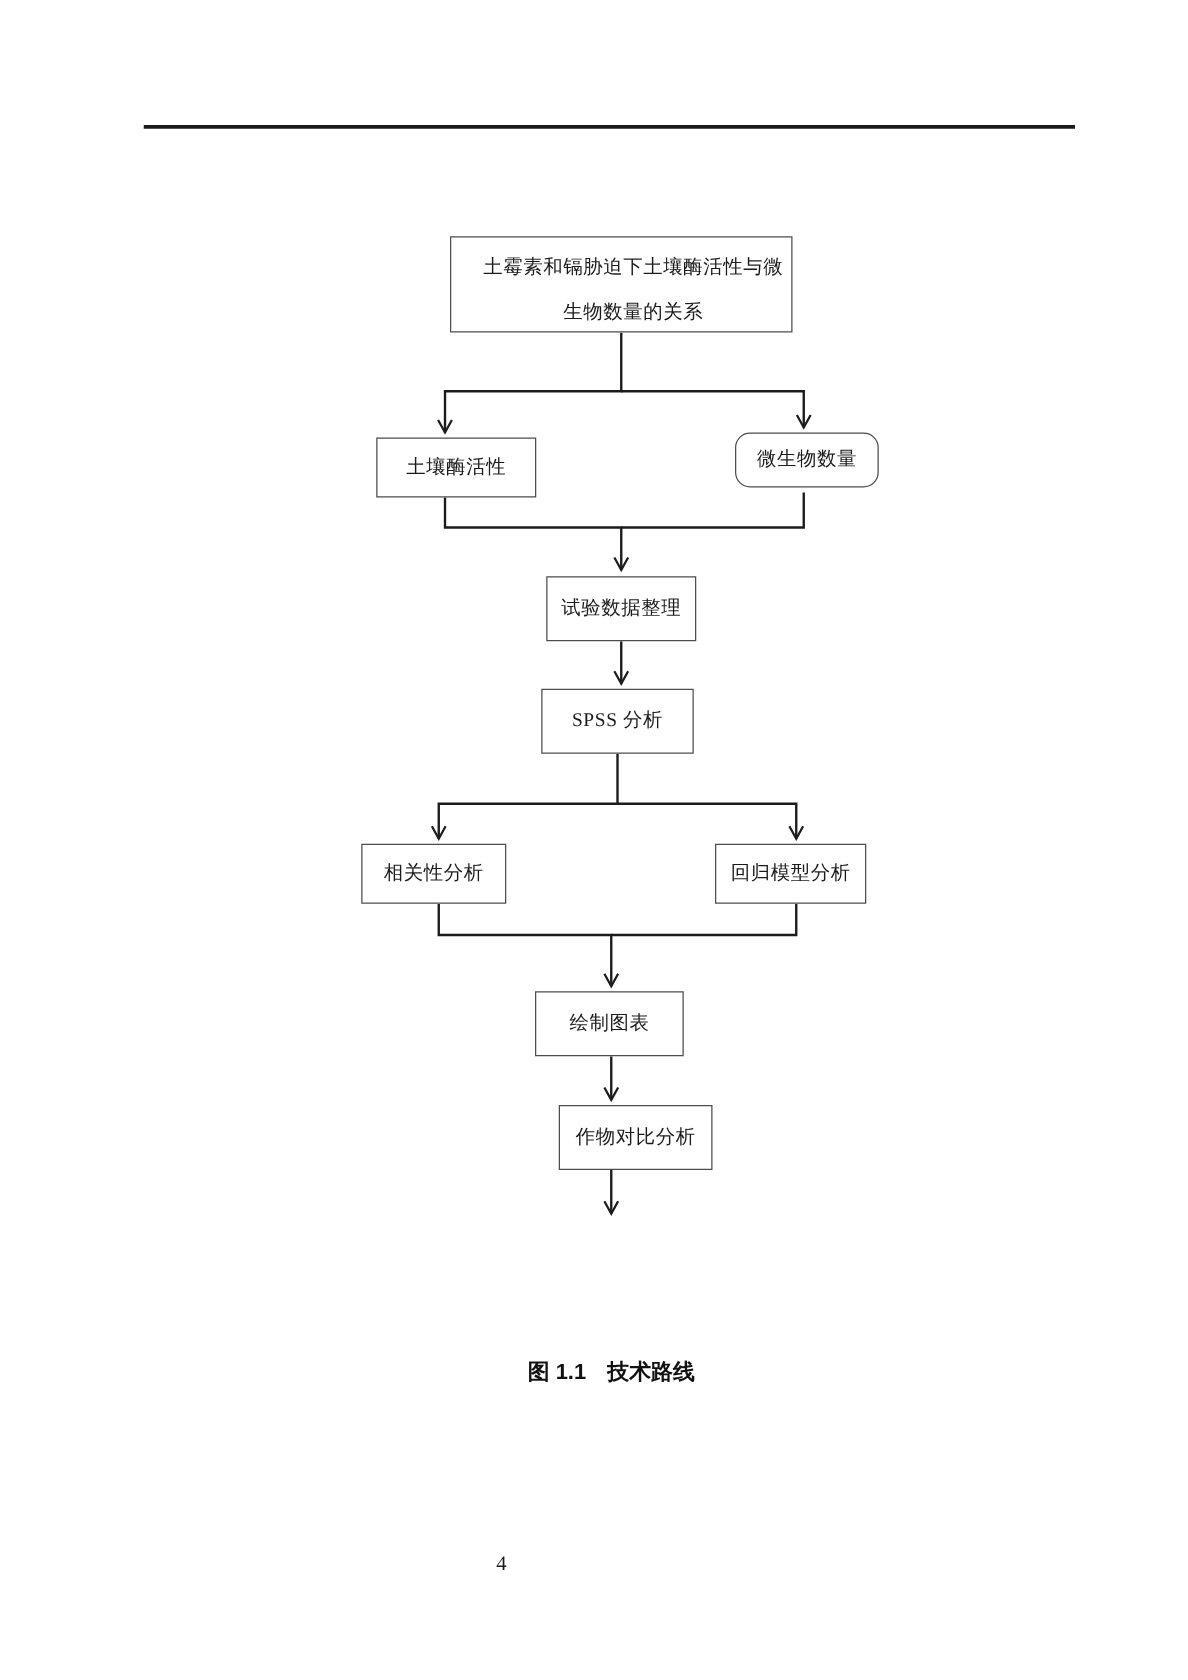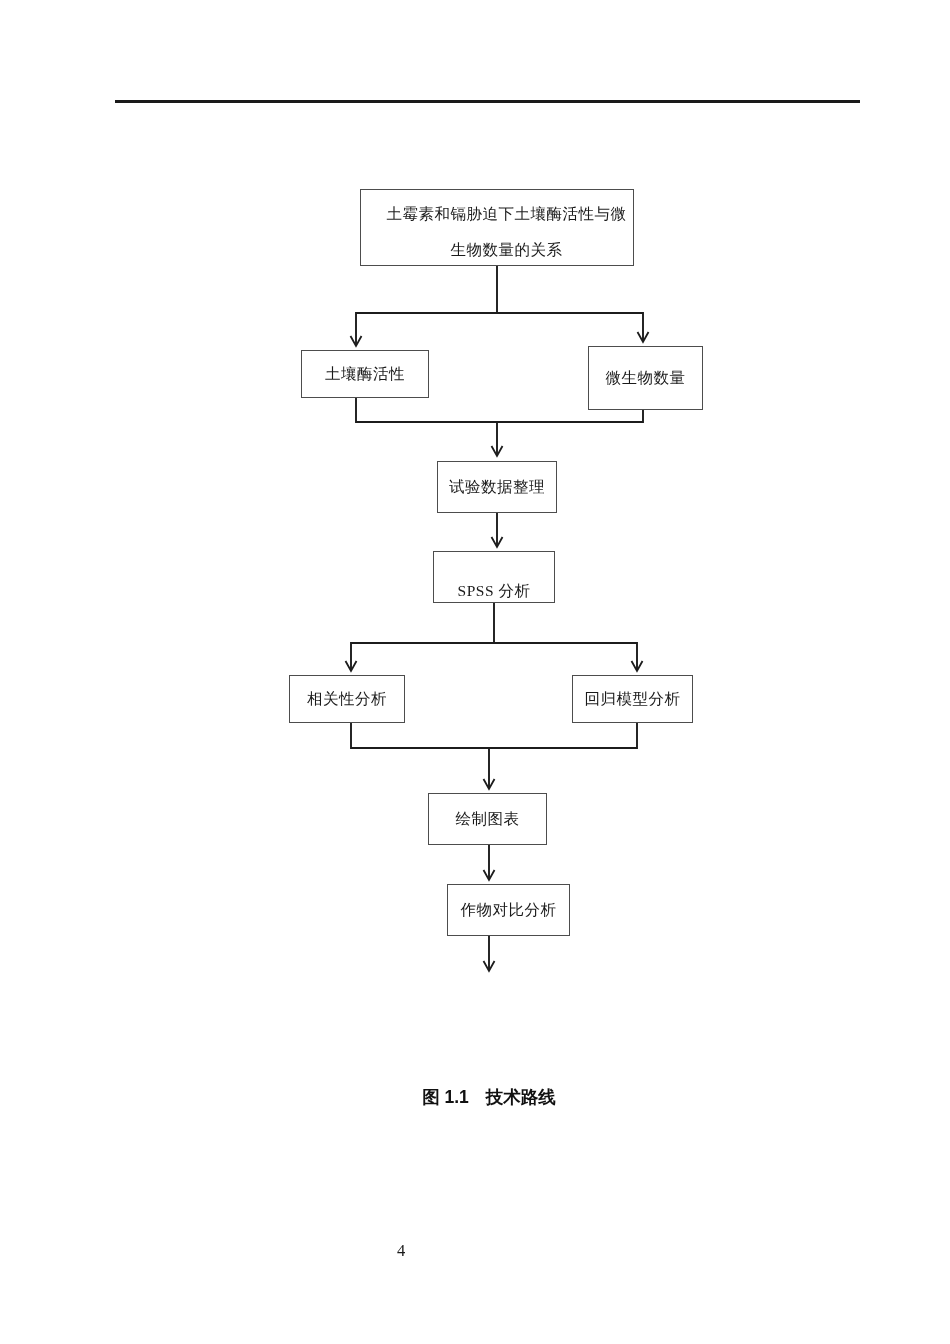--- a/index.html
+++ b/index.html
@@ -122,29 +122,29 @@
 
   <div class="node root" style="left:360px; top:189px; width:274px; height:77px;">
     <span>土霉素和镉胁迫下土壤酶活性与微</span>
     <span>生物数量的关系</span>
   </div>
 
   <div class="node" style="left:301px; top:350px; width:128px; height:48px;">
     <span>土壤酶活性</span>
   </div>
 
-  <div class="node" style="left:588px; top:346px; width:115px; height:64px;">
+  <div class="node" style="left:588px; top:346px; width:115px; height:44px;border-radius:12px;">
     <span>微生物数量</span>
   </div>
 
   <div class="node" style="left:437px; top:461px; width:120px; height:52px;">
     <span>试验数据整理</span>
   </div>
 
-  <div class="node" style="left:433px; top:551px; width:122px; height:52px;align-items:flex-end;">
+  <div class="node" style="left:433px; top:551px; width:122px; height:52px;">
     <span>SPSS 分析</span>
   </div>
 
   <div class="node" style="left:289px; top:675px; width:116px; height:48px;">
     <span>相关性分析</span>
   </div>
 
   <div class="node" style="left:572px; top:675px; width:121px; height:48px;">
     <span>回归模型分析</span>
   </div>

